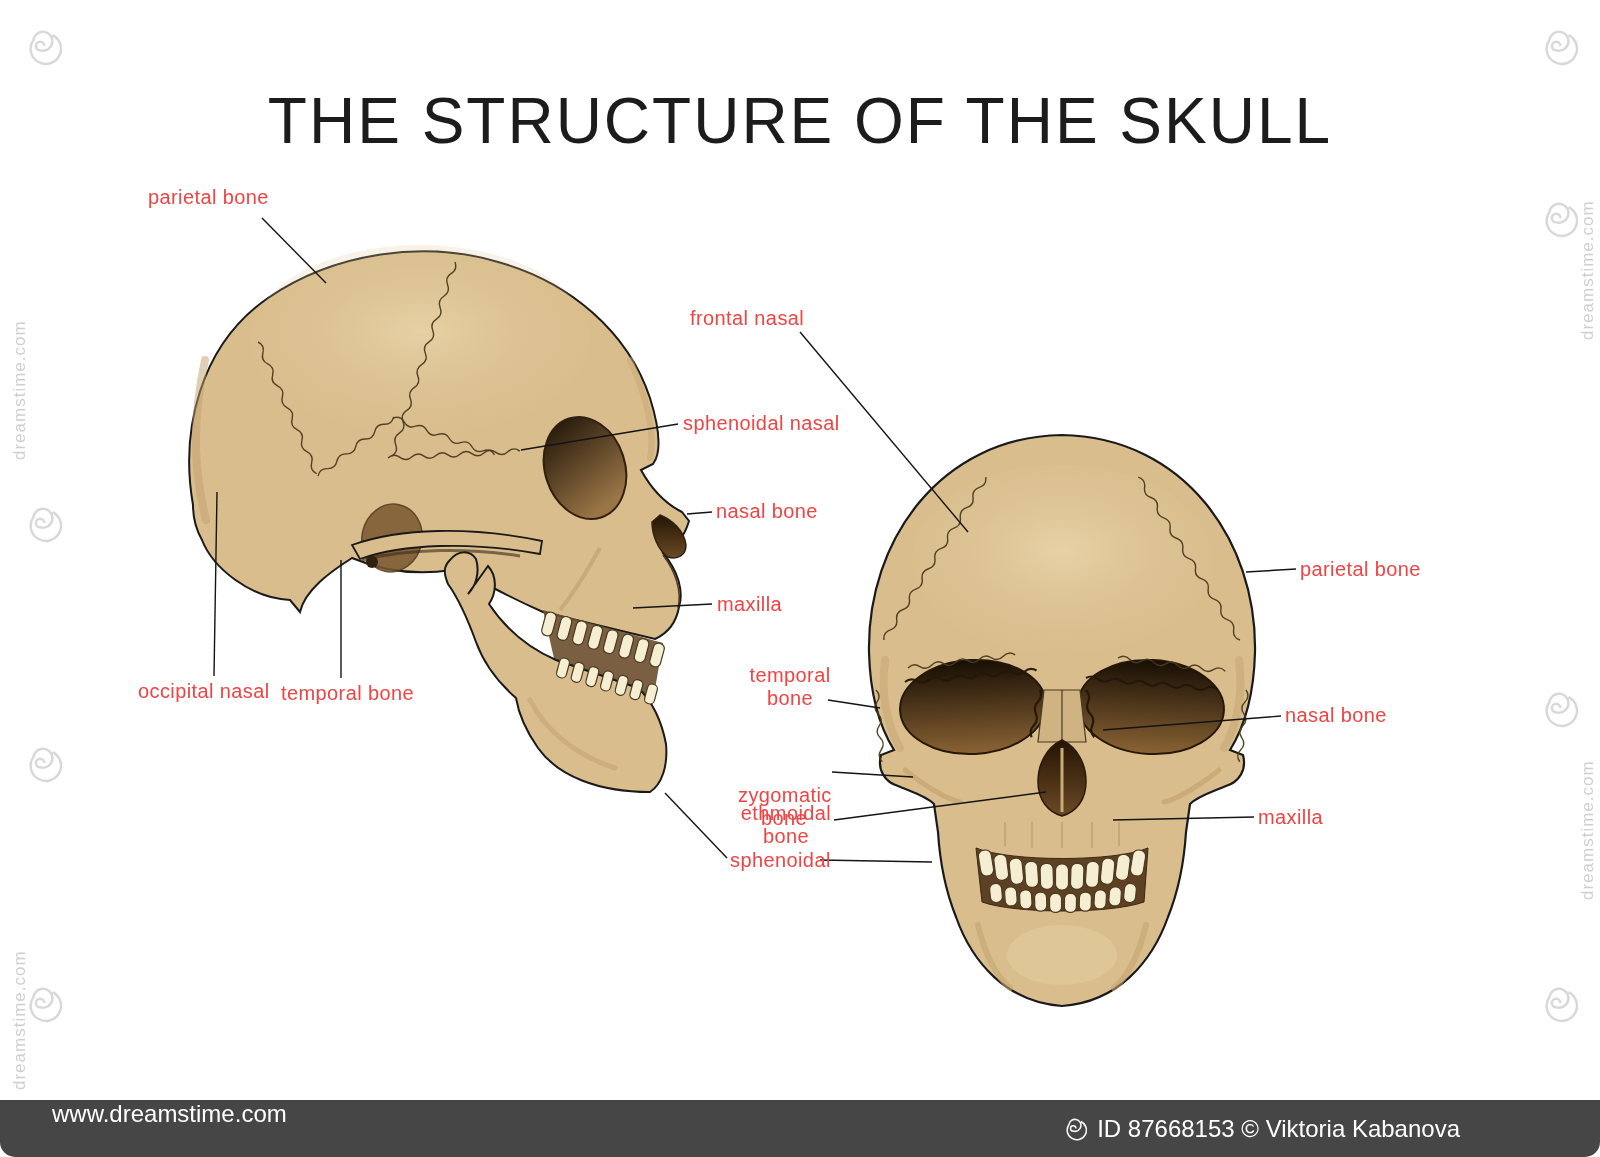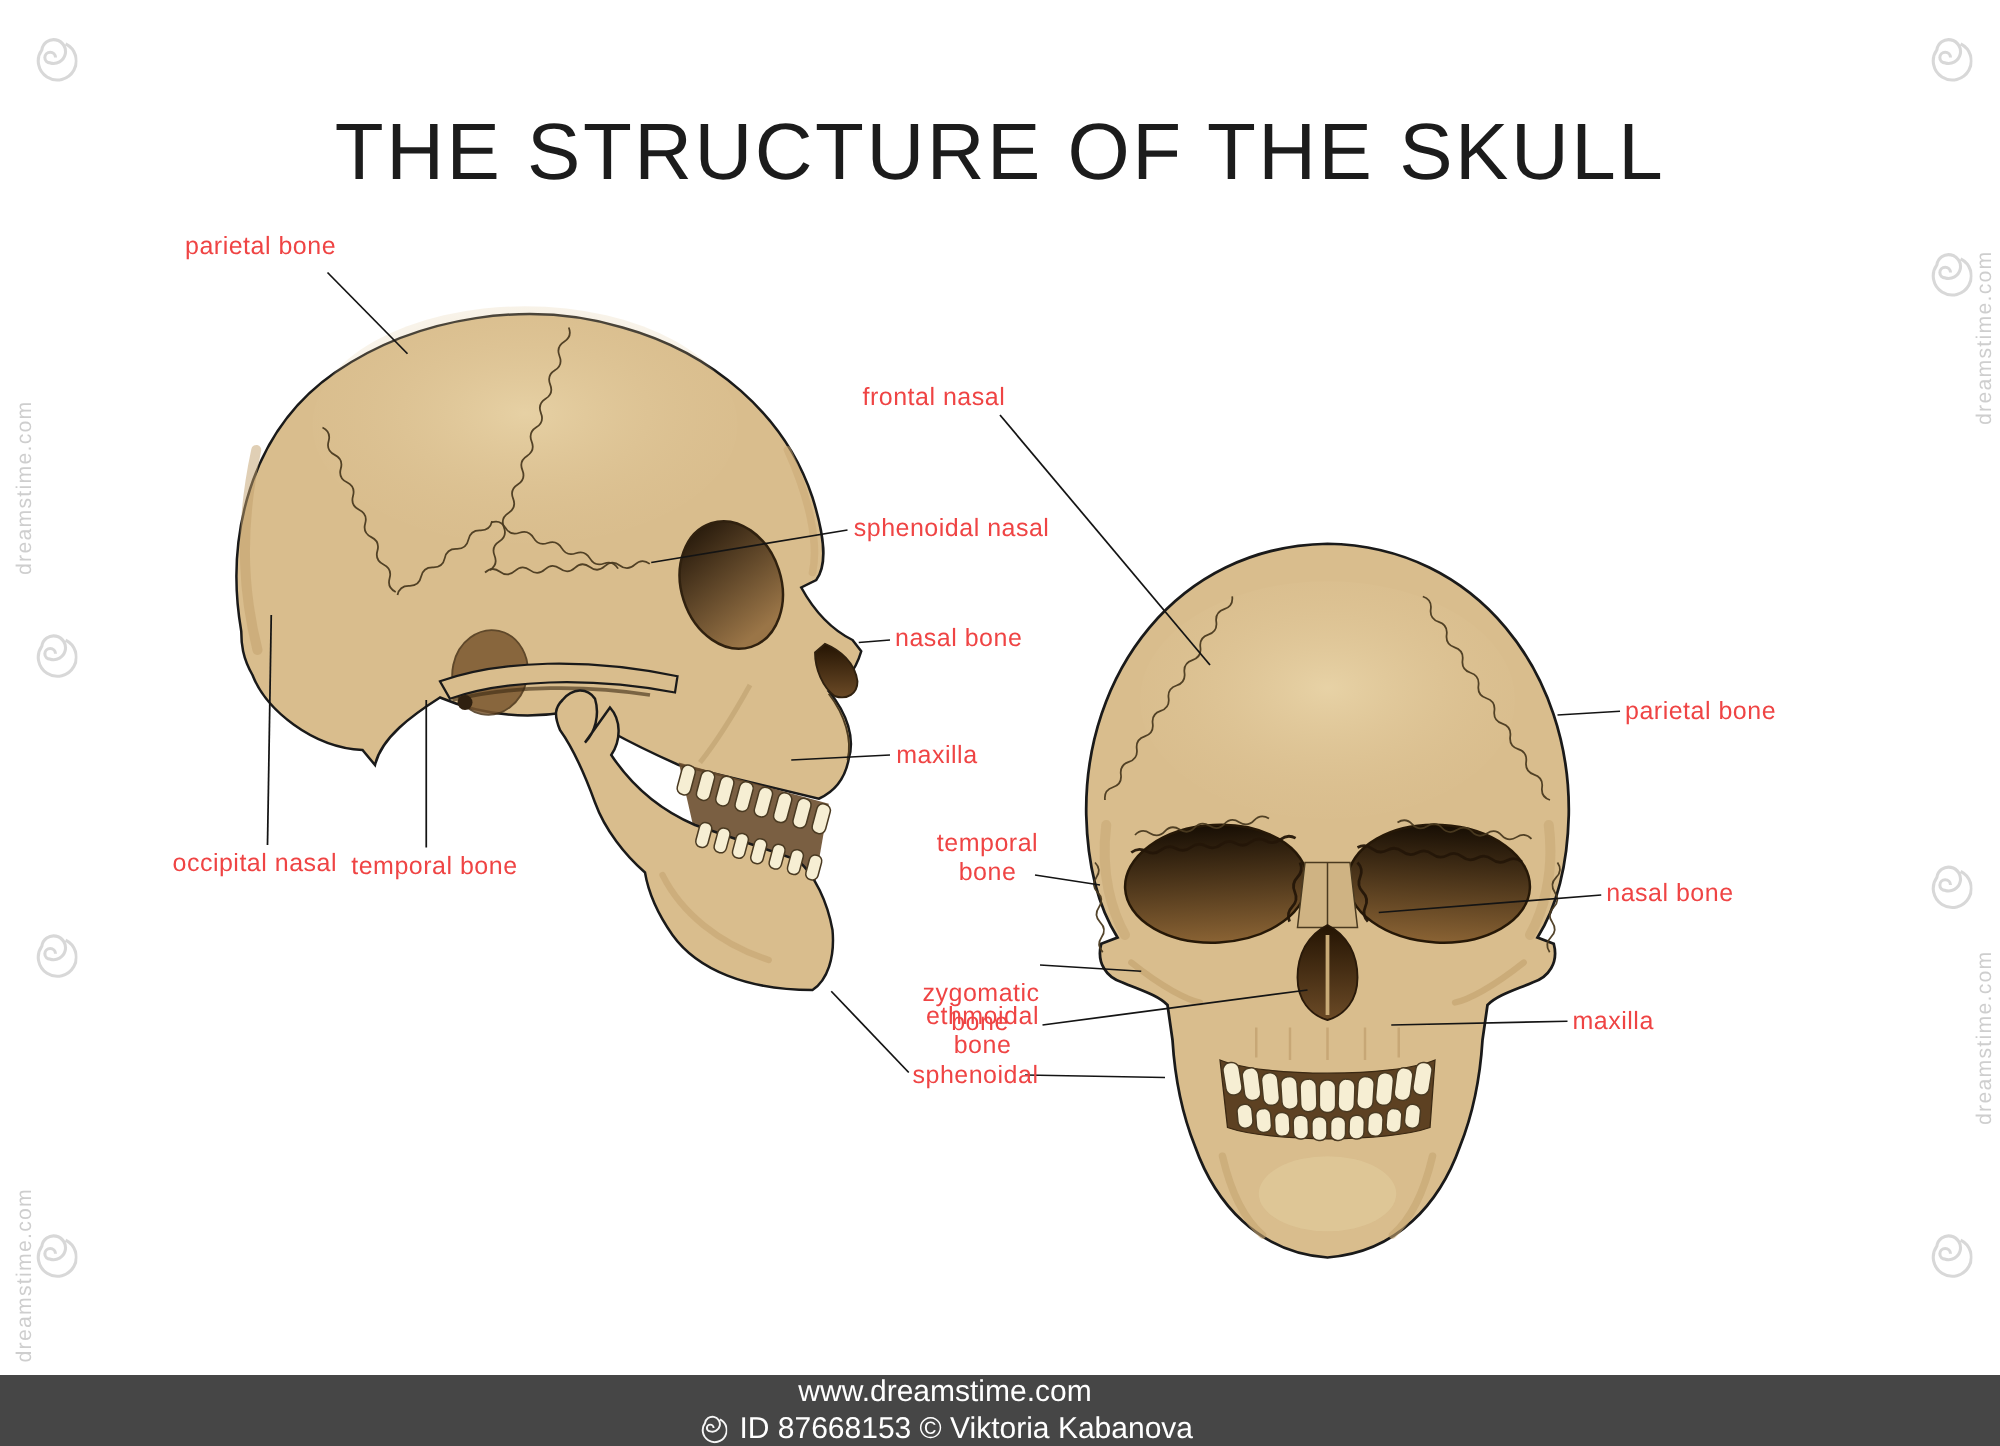--- a/index.html
+++ b/index.html
@@ -1,32 +1,32 @@
 <!DOCTYPE html>
 <html style="--bone: #d9bd8d; --bone_light: #ecd9ae; --bone_shade: #c5a572; --outline: #1a1a1a; --socket_dark: #1c1106; --socket_mid: #8a6334; --teeth: #f6eed3; --bar: #383838;"><head>
 <meta charset="utf-8">
 <style>
   html,body{margin:0;padding:0;background:#fff;}
   #canvas{position:relative;width:1600px;height:1157px;background:#fff;overflow:hidden;
-          font-family:"Liberation Sans",sans-serif;}
+          font-family:"Liberation Sans",sans-serif;border-radius:15px;}
   #skullsvg{position:absolute;left:0;top:0;width:1600px;height:1157px;}
   .title{position:absolute;top:84px;left:0;width:100%;text-align:center;
          font-size:64px;letter-spacing:2px;color:#1c1c1c;white-space:nowrap;}
   .label{position:absolute;font-size:20px;color:#ef4444;letter-spacing:.4px;line-height:1.15;}
   .label.center{text-align:center;}
   .suture{fill:none;stroke:#4a3a20;stroke-width:1.4;opacity:.95;}
   .sdark{fill:none;stroke:#241608;stroke-width:2.2;opacity:.95;}
   .tooth{fill:var(--teeth,#f6eed3);stroke:#4a3a22;stroke-width:1.2;}
   .lead{stroke:#141414;stroke-width:1.4;}
   .sp{color:#9a9a9a;opacity:.38;}
   .vwm{position:absolute;color:#9f9f9f;opacity:.5;font-size:17px;letter-spacing:1px;
        transform:rotate(-90deg);transform-origin:left top;white-space:nowrap;}
   .bar{position:absolute;left:0;bottom:0;width:100%;height:57px;background:rgba(56,56,56,.93);
-       color:#fff;display:flex;align-items:center;justify-content:space-between;
-       box-sizing:border-box;padding:0 140px 0 52px;font-size:24px;flex-direction:column;}
+       color:#fff;display:flex;justify-content:space-between;
+       box-sizing:border-box;padding:0 140px 0 52px;font-size:24px;}
   .credit{display:flex;align-items:center;gap:10px;}
   .credit svg{display:block;}
 </style>
 </head>
 <body>
 
 <div id="canvas">
 
   <svg id="skullsvg" viewBox="0 0 1600 1157">
     <defs>

